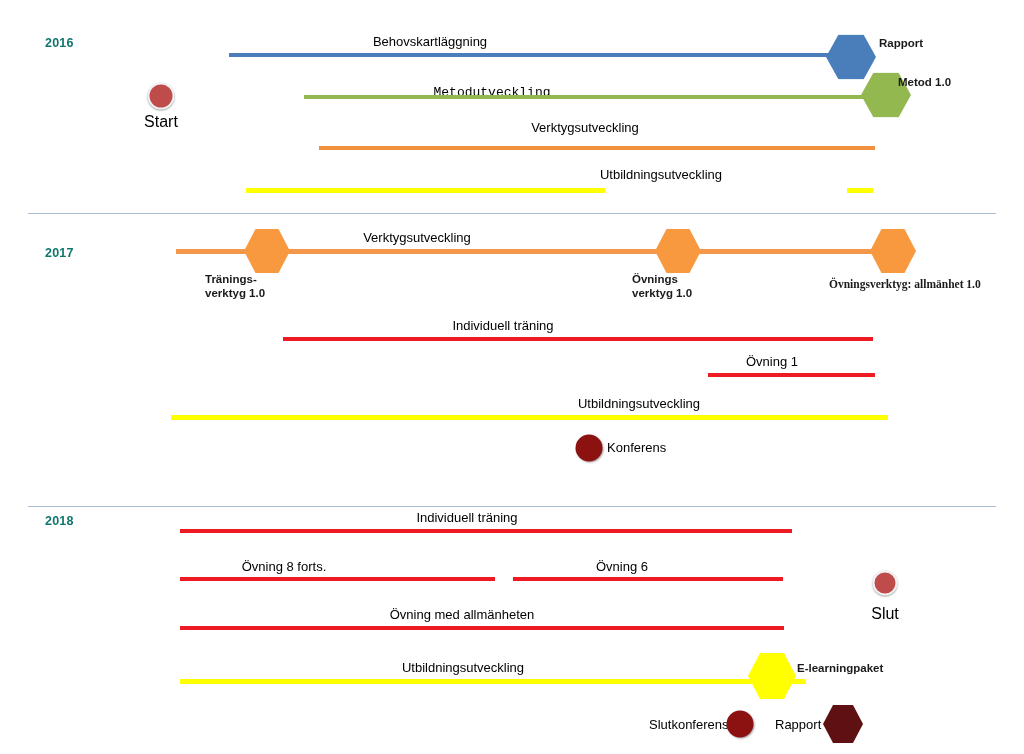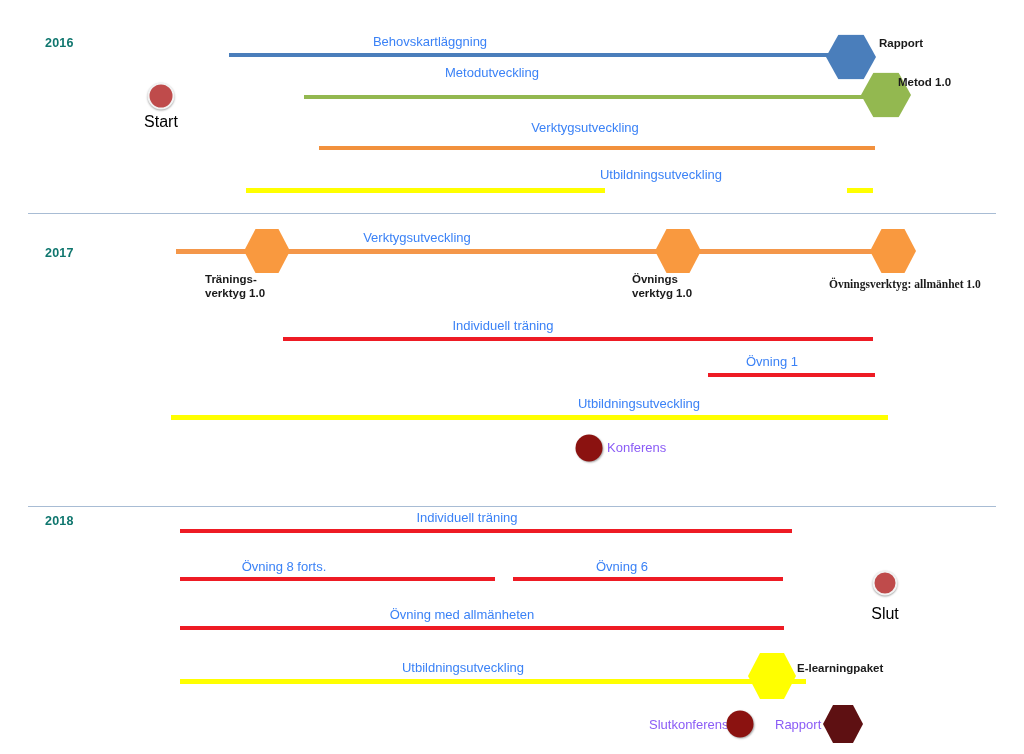--- a/index.html
+++ b/index.html
@@ -41,21 +41,21 @@
   .bar-green  { background: #93b850; height: 4px; }
   .bar-orange { background: #f2913d; height: 4px; }
   .bar-orange-thick { background: #f4974a; height: 5px; }
   .bar-yellow { background: #ffff00; height: 5px; }
   .bar-red    { background: #ee1b24; height: 4px; }
 
   
   .bar-label {
     position: absolute;
     font-size: 13px;
-    color: #3b82f6;
+    color: #000000;
     white-space: nowrap;
     transform: translateX(-50%);
     line-height: 1.1;
   }
 
   
   .hex {
     position: absolute;
     transform: translate(-50%, -50%);
   }
@@ -91,21 +91,21 @@
     position: absolute;
     font-size: 11.5px;
     font-weight: bold;
     color: #1a1a1a;
     white-space: nowrap;
     line-height: 1.25;
   }
   .ms-label-plain {
     position: absolute;
     font-size: 13px;
-    color: #8b5cf6;
+    color: #000000;
     white-space: nowrap;
     line-height: 1.2;
   }
   .ms-label-center {
     position: absolute;
     font-size: 16px;
     color: #000000;
     white-space: nowrap;
     transform: translateX(-50%);
     text-align: center;
@@ -114,21 +114,21 @@
 </head>
 <body>
 
 <div id="canvas">
 
   <div class="year-label" style="left:45px; top:36px;">2016</div>
 
   <div class="bar-label" style="left:430px; top:35px;">Behovskartläggning</div>
   <div class="bar bar-blue" style="left:229px; top:53px; width:604px;"></div>
 
-  <div class="bar-label" style="left:492px; top:66px;">Metodutveckling</div>
+  <div class="bar-label" style="left:492px; top:86px;font-family:Liberation Mono, monospace;">Metodutveckling</div>
   <div class="bar bar-green" style="left:304px; top:95px; width:566px;"></div>
 
   <div class="bar-label" style="left:585px; top:121px;">Verktygsutveckling</div>
   <div class="bar bar-orange" style="left:319px; top:146px; width:556px;"></div>
 
   <div class="bar-label" style="left:661px; top:168px;">Utbildningsutveckling</div>
   <div class="bar bar-yellow" style="left:246px; top:188px; width:359px;"></div>
   <div class="bar bar-yellow" style="left:847px; top:188px; width:26px;"></div>
 
   <div class="circle circle-red" style="left:161px; top:96px; width:23px; height:23px;"></div>

